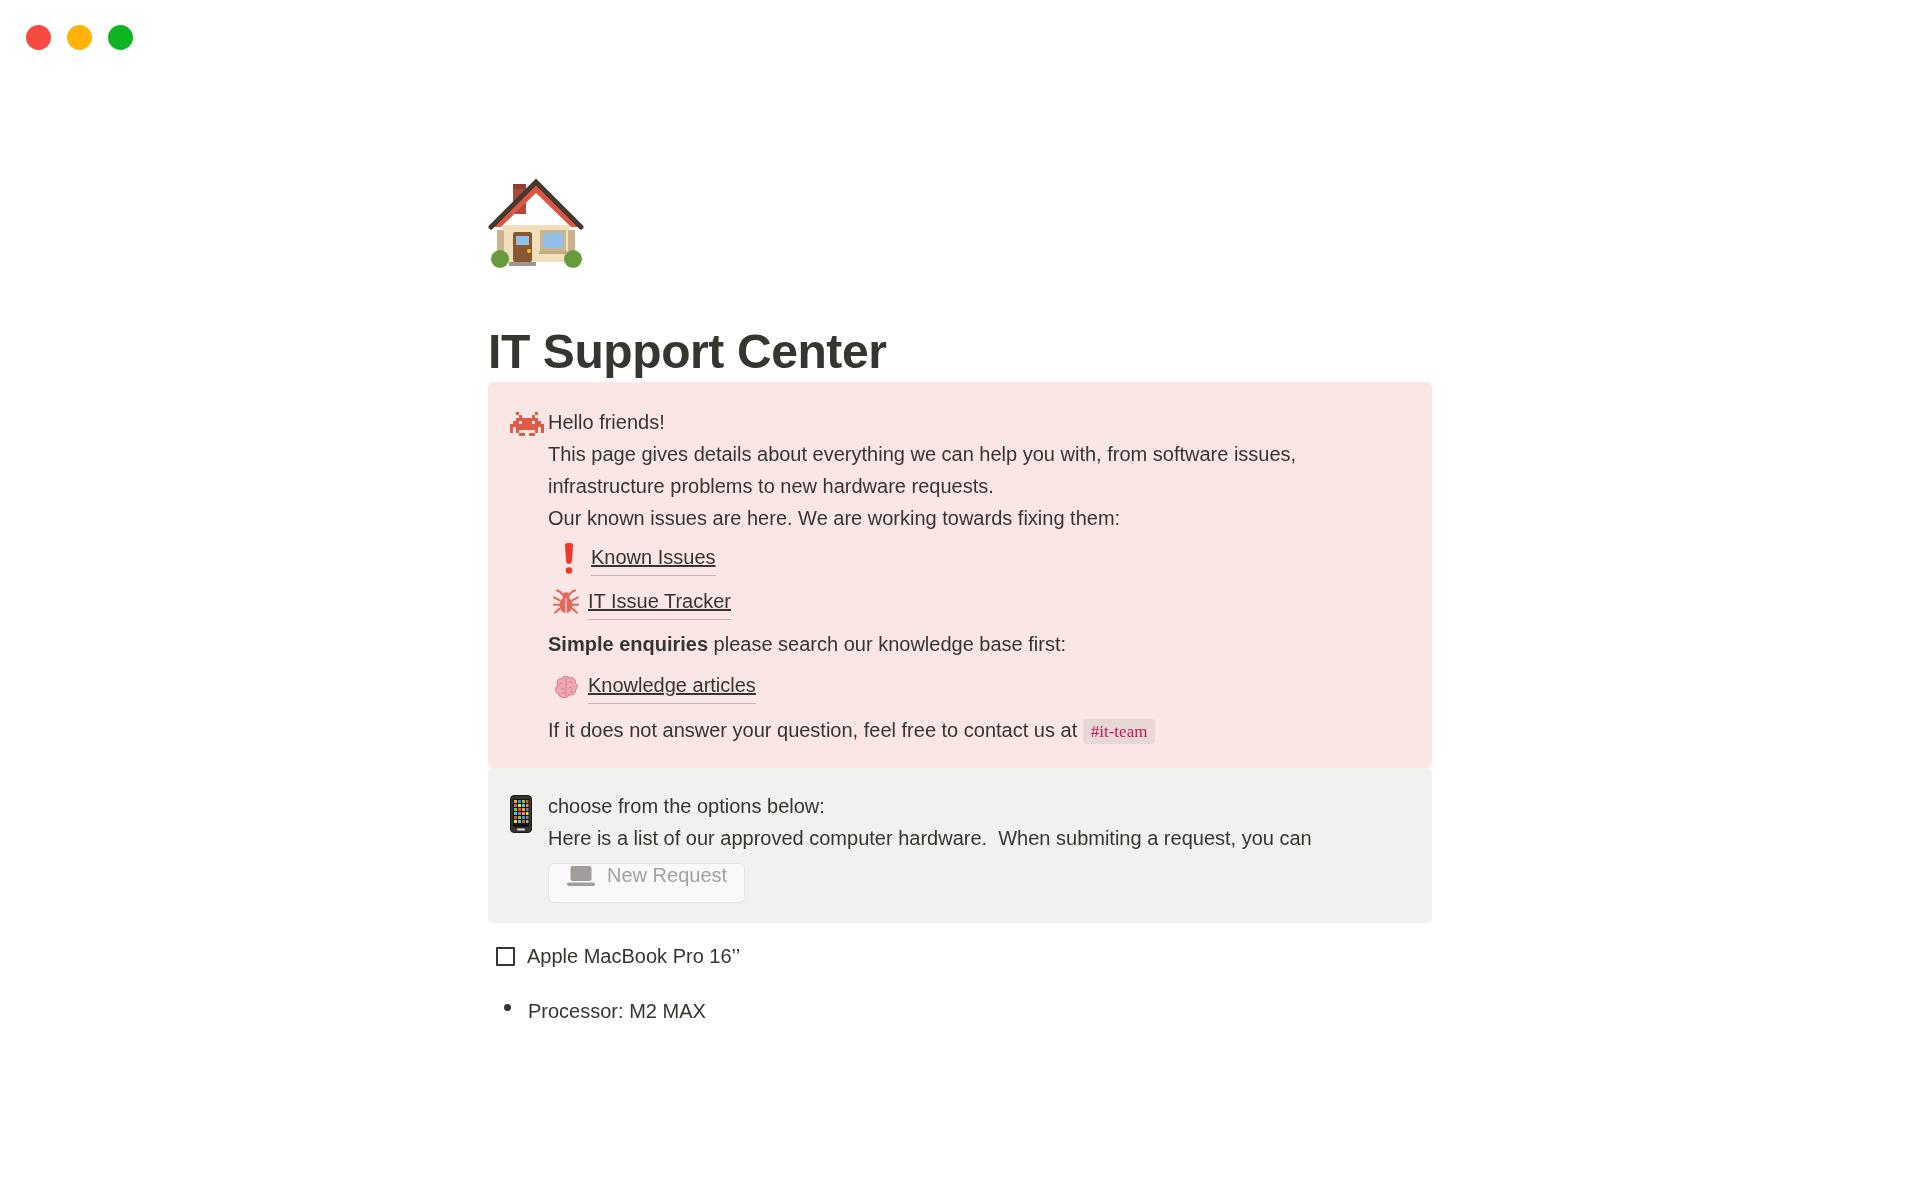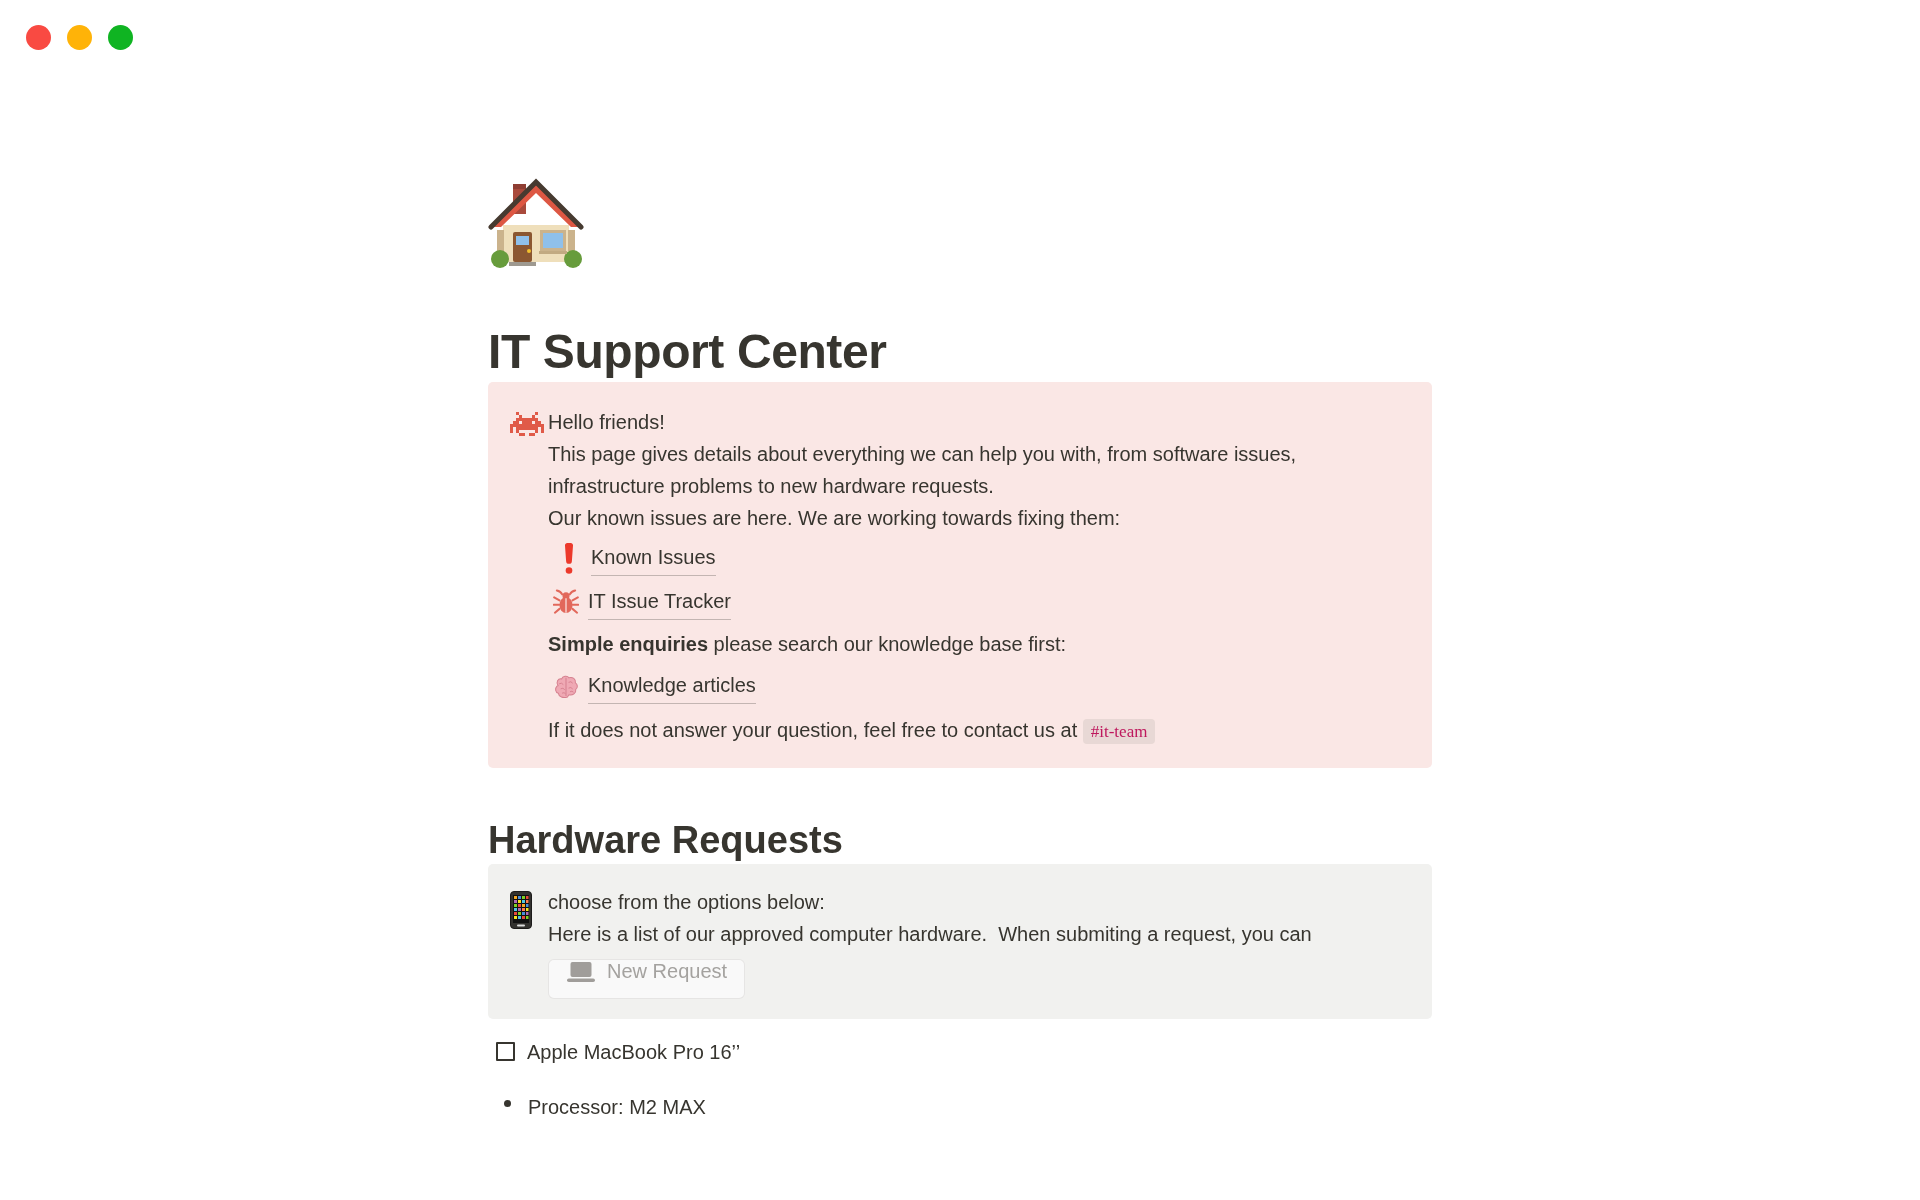--- a/index.html
+++ b/index.html
@@ -38,21 +38,21 @@
   .line { white-space:pre; }
 
   
   .page-link {
     display:flex; align-items:center; gap:9px; height:36px;
     margin:6px 0 0 8px; cursor:pointer; width:max-content;
   }
   .page-link .link-icon { width:26px; display:flex; justify-content:center; align-items:center; }
   .page-link .link-label {
     font-size:20px; color:#37352F;
-    border-bottom:1.5px solid rgba(55,53,47,0.28); padding-bottom:2px;
+    border-bottom:1.5px solid rgba(55,53,47,0.28); padding-bottom:2px;text-decoration:underline;
   }
   .p-mid  { margin-top:12px; }
   .p-mid8 { margin-top:8px; }
   .p-end  { margin-top:10px; }
   b, .bold { font-weight:700; }
 
   .code-chip {
     font-family:Liberation Serif, serif;
     font-size:17px; color:#be185d; background:rgba(135,131,120,0.15);
     padding:3px 8px; border-radius:4px;
@@ -171,21 +171,20 @@
             <path d="M9 12 q3 -2 5 1 M11 19 q3 -2 5 1 M22 10 q3 -2 5 1 M22 18 q3 -2 5 1 M13 25 q2.5 -1.5 4 .5 M24 23 q2.5 -1.5 4 .5" stroke="#D5808F" stroke-width="1.3" fill="none" stroke-linecap="round"></path>
           </svg>
         </span>
         <span class="link-label">Knowledge articles</span>
       </div>
 
       <div class="line p-end"><span>If it does not answer your question, feel free to contact us at </span><span class="code-chip">#it-team</span></div>
     </div>
   </div>
 
-  <h2 class="section-heading">Hardware Requests</h2>
 
   <div class="callout gray">
     <div class="icon-cell">
       <svg width="22" height="38" viewBox="0 0 22 38">
         <rect x="0.5" y="0.5" width="21" height="37" rx="3.5" fill="#33322F" stroke="#1C1B1A"></rect>
         <rect x="3" y="4" width="16" height="28" fill="#111111"></rect>
         <g>
           <rect x="4" y="5" width="3" height="3" fill="#F5A623"></rect>
             <rect x="8" y="5" width="3" height="3" fill="#4A90D9"></rect>
             <rect x="12" y="5" width="3" height="3" fill="#7ED321"></rect>

